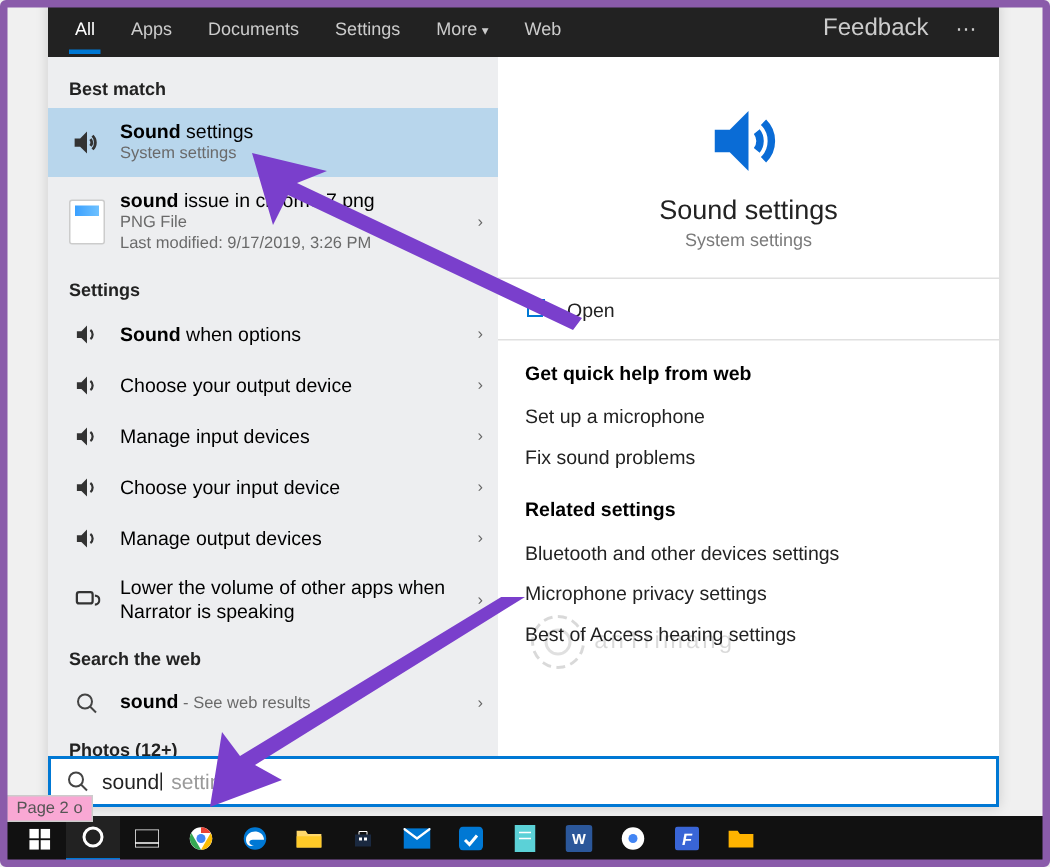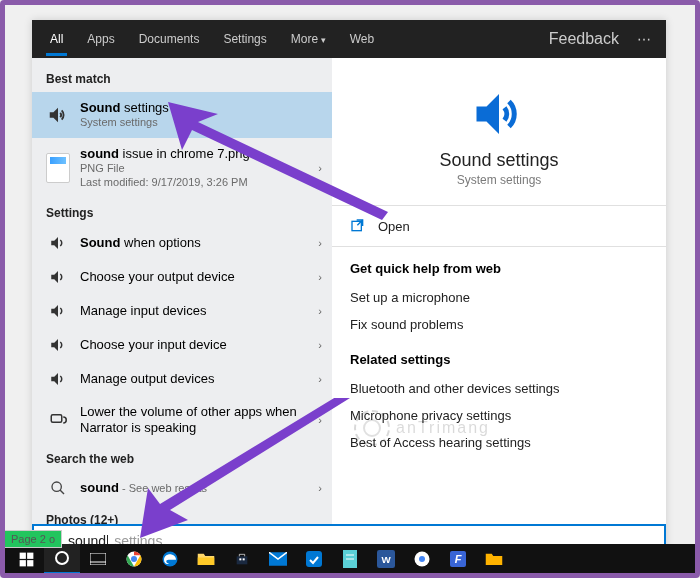--- a/index.html
+++ b/index.html
@@ -1,20 +1,20 @@
 <!DOCTYPE html>
 <html><head>
 <meta charset="utf-8">
 <style>
 * { box-sizing: border-box; margin: 0; padding: 0; font-family: 'Segoe UI', Tahoma, sans-serif; }
 body { width: 700px; height: 578px; background: #f0f0f0; position: relative; overflow: hidden; }
 
 .frame { position: absolute; inset: 0; border: 5px solid #8a5baa; border-radius: 4px; pointer-events: none; z-index: 100; }
 
-.search-window { position: absolute; top: 20px; left: 32px; width: 634px; height: 538px; background: #fff; display: flex; flex-direction: column; box-shadow: 0 0 8px rgba(0,0,0,0.15); }
+.search-window { position: absolute; top: 0; left: 32px; width: 634px; height: 538px; background: #fff; display: flex; flex-direction: column; box-shadow: 0 0 8px rgba(0,0,0,0.15); }
 
 .top-tabs { height: 38px; background: #222; display: flex; align-items: center; padding: 0 6px; color: #fff; position: relative; }
 .tab { padding: 10px 12px; font-size: 12px; color: #ccc; cursor: pointer; position: relative; }
 .tab.active { color: #fff; }
 .tab.active::after { content: ''; position: absolute; left: 8px; right: 8px; bottom: 0; height: 3px; background: #0078d4; }
 .tab .chev { font-size: 9px; margin-left: 3px; }
 .top-tabs .spacer { flex: 1; }
 .feedback { font-size: 16px; color: #ccc; padding: 0 10px; }
 .more-dots { color: #ccc; padding: 0 8px; font-size: 14px; letter-spacing: 1px; }
 
@@ -44,21 +44,21 @@
 .right .open-icon { color: #0078d4; }
 .right .group-title { font-weight: 600; font-size: 13px; margin: 14px 0 8px; }
 .right .link-row { font-size: 13px; color: #222; padding: 6px 0; cursor: pointer; }
 
 .searchbar { height: 34px; border: 2px solid #0078d4; background: #fff; display: flex; align-items: center; padding: 0 10px; gap: 8px; }
 .searchbar .mag { color: #444; }
 .searchbar .typed { font-size: 14px; color: #222; position: relative; }
 .searchbar .typed::after { content:''; position:absolute; right:-2px; top:2px; bottom:2px; width:1px; background:#222; }
 .searchbar .ghost { font-size: 14px; color: #9a9a9a; }
 
-.pagecount { position: absolute; left: 4px; bottom: 30px; background: #22c55e; padding: 2px 6px; font-size: 11px; color: #555; border: 1px solid #ccc; z-index: 20;}
+.pagecount { position: absolute; left: 4px; bottom: 30px; background: #f9a8d4; padding: 2px 6px; font-size: 11px; color: #555; border: 1px solid #ccc; z-index: 20;}
 
 .taskbar { position: absolute; bottom: 4px; left: 4px; right: 4px; height: 30px; background: #111; display: flex; align-items: center; padding: 0 4px; gap: 0; z-index: 10; }
 .tb-item { width: 36px; height: 30px; display: flex; align-items: center; justify-content: center; cursor: pointer; color: #fff; }
 .tb-item.active { background: #222; border-bottom: 2px solid #0078d4; }
 
 svg { display: block; }
 
 .arrow { position: absolute; z-index: 50; pointer-events: none; }
 .arrow svg path { fill: #7a3fcc; }
 

